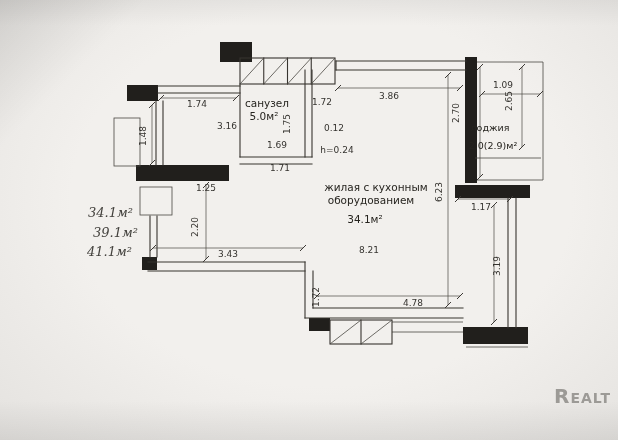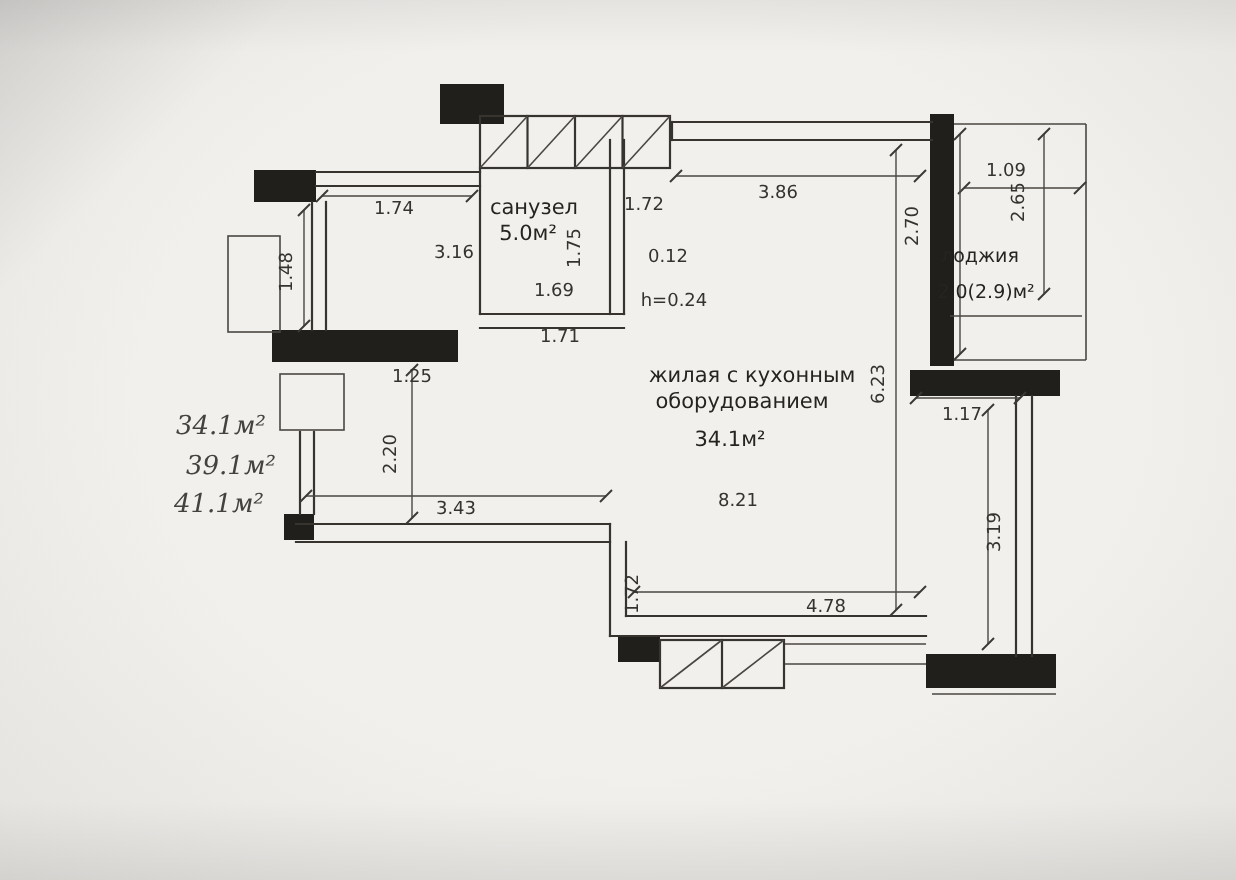--- a/index.html
+++ b/index.html
@@ -197,13 +197,14 @@
       <text class="room-sm mid" x="493" y="149">2.0(2.9)м²</text>
     </g>
 
     <g>
       <text class="hand" x="88" y="217">34.1м²</text>
       <text class="hand" x="93" y="237">39.1м²</text>
       <text class="hand" x="87" y="256">41.1м²</text>
     </g>
   </svg>
 
+  <div class="watermark">Realt</div>
 </div>
 
 </body></html>

